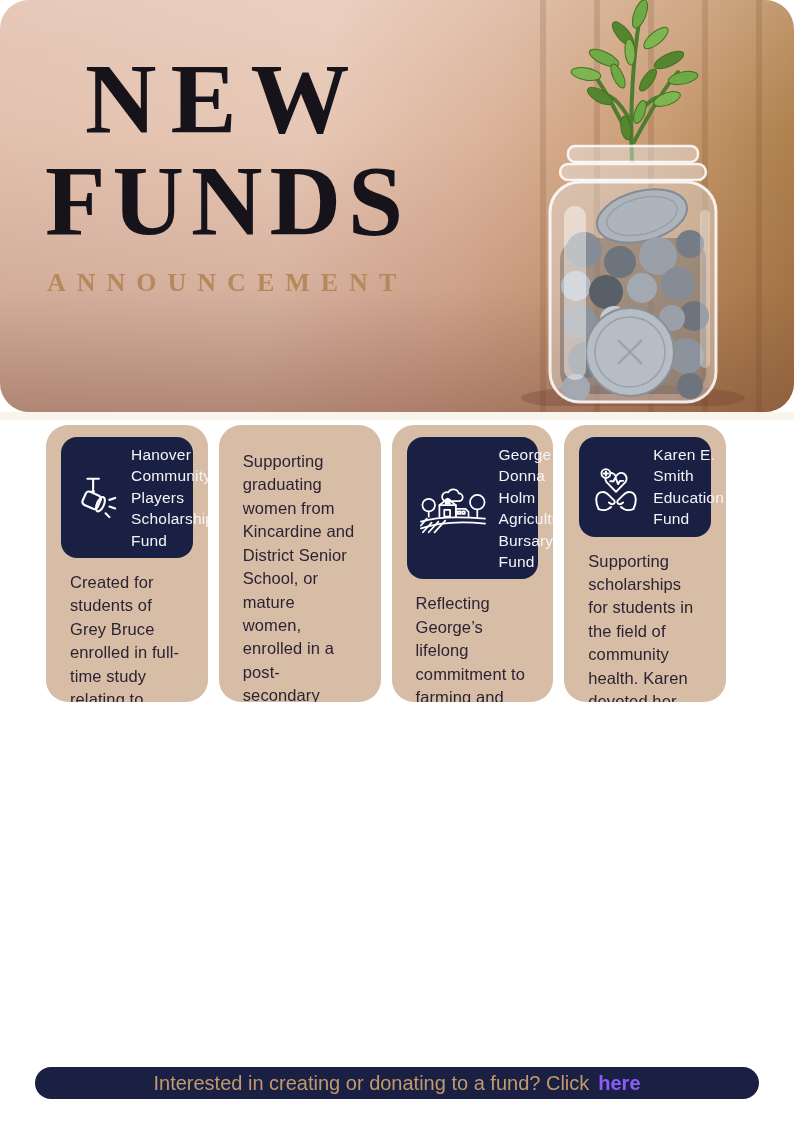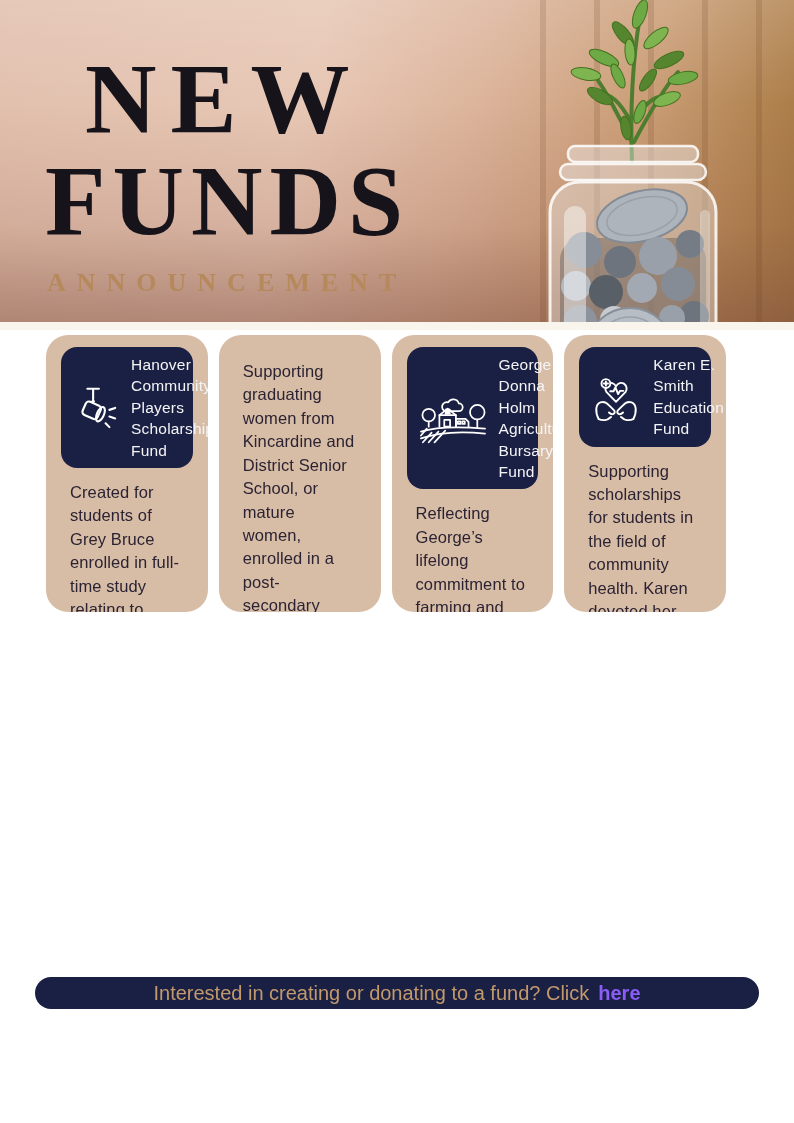--- a/index.html
+++ b/index.html
@@ -1,20 +1,20 @@
 <!DOCTYPE html>
 <html><head>
 <meta charset="utf-8">
 <style>
   html,body{margin:0;padding:0;background:#ffffff;}
   .page{position:relative;width:794px;height:1123px;overflow:hidden;background:#ffffff;
         font-family:"Liberation Sans",sans-serif;}
 
   
-  .hero{position:relative;height:322px;overflow:hidden;}
+  .hero{position:relative;height:412px;overflow:hidden;border-radius:29px;}
   .hero-bg{position:absolute;inset:0;
     background:
       linear-gradient(180deg, rgba(255,255,255,0.14) 0%, rgba(255,255,255,0) 32%,
                       rgba(150,92,74,0.20) 70%, rgba(128,78,62,0.52) 100%),
       linear-gradient(103deg, #e2c0ae 0%, #e7c7b5 38%, #dcb49b 58%,
                       #c99c74 78%, #b0824e 92%, #a1743f 100%);}
   .hero-planks{position:absolute;top:0;right:0;width:38%;height:100%;
     background:repeating-linear-gradient(90deg, transparent 0 48px, rgba(97,55,25,0.16) 48px 54px);}
   .hero-strip{height:8px;background:#f9f4ec;}
 

